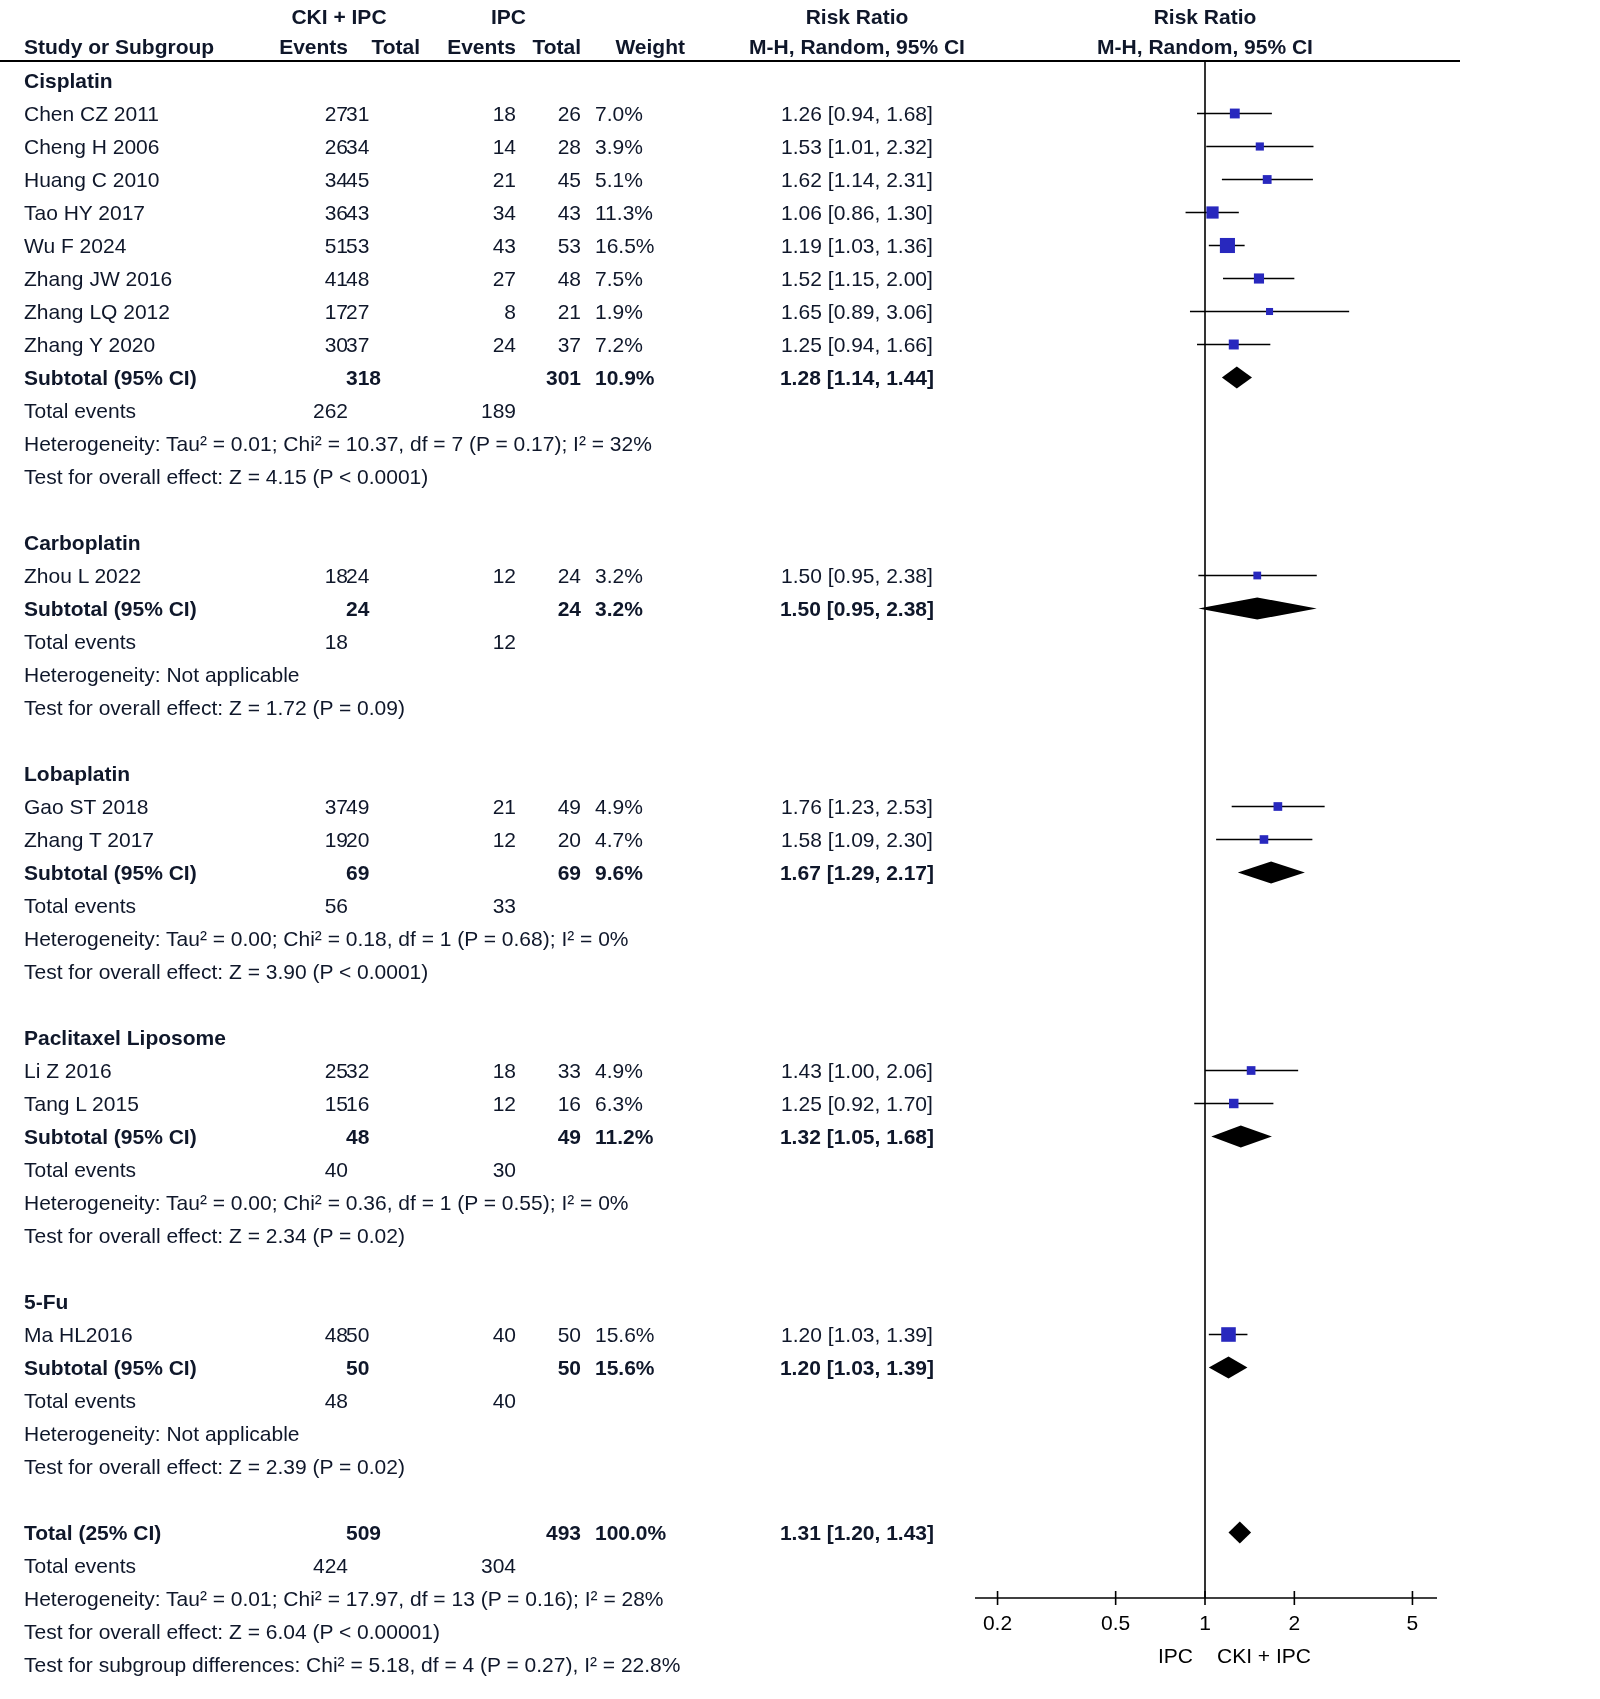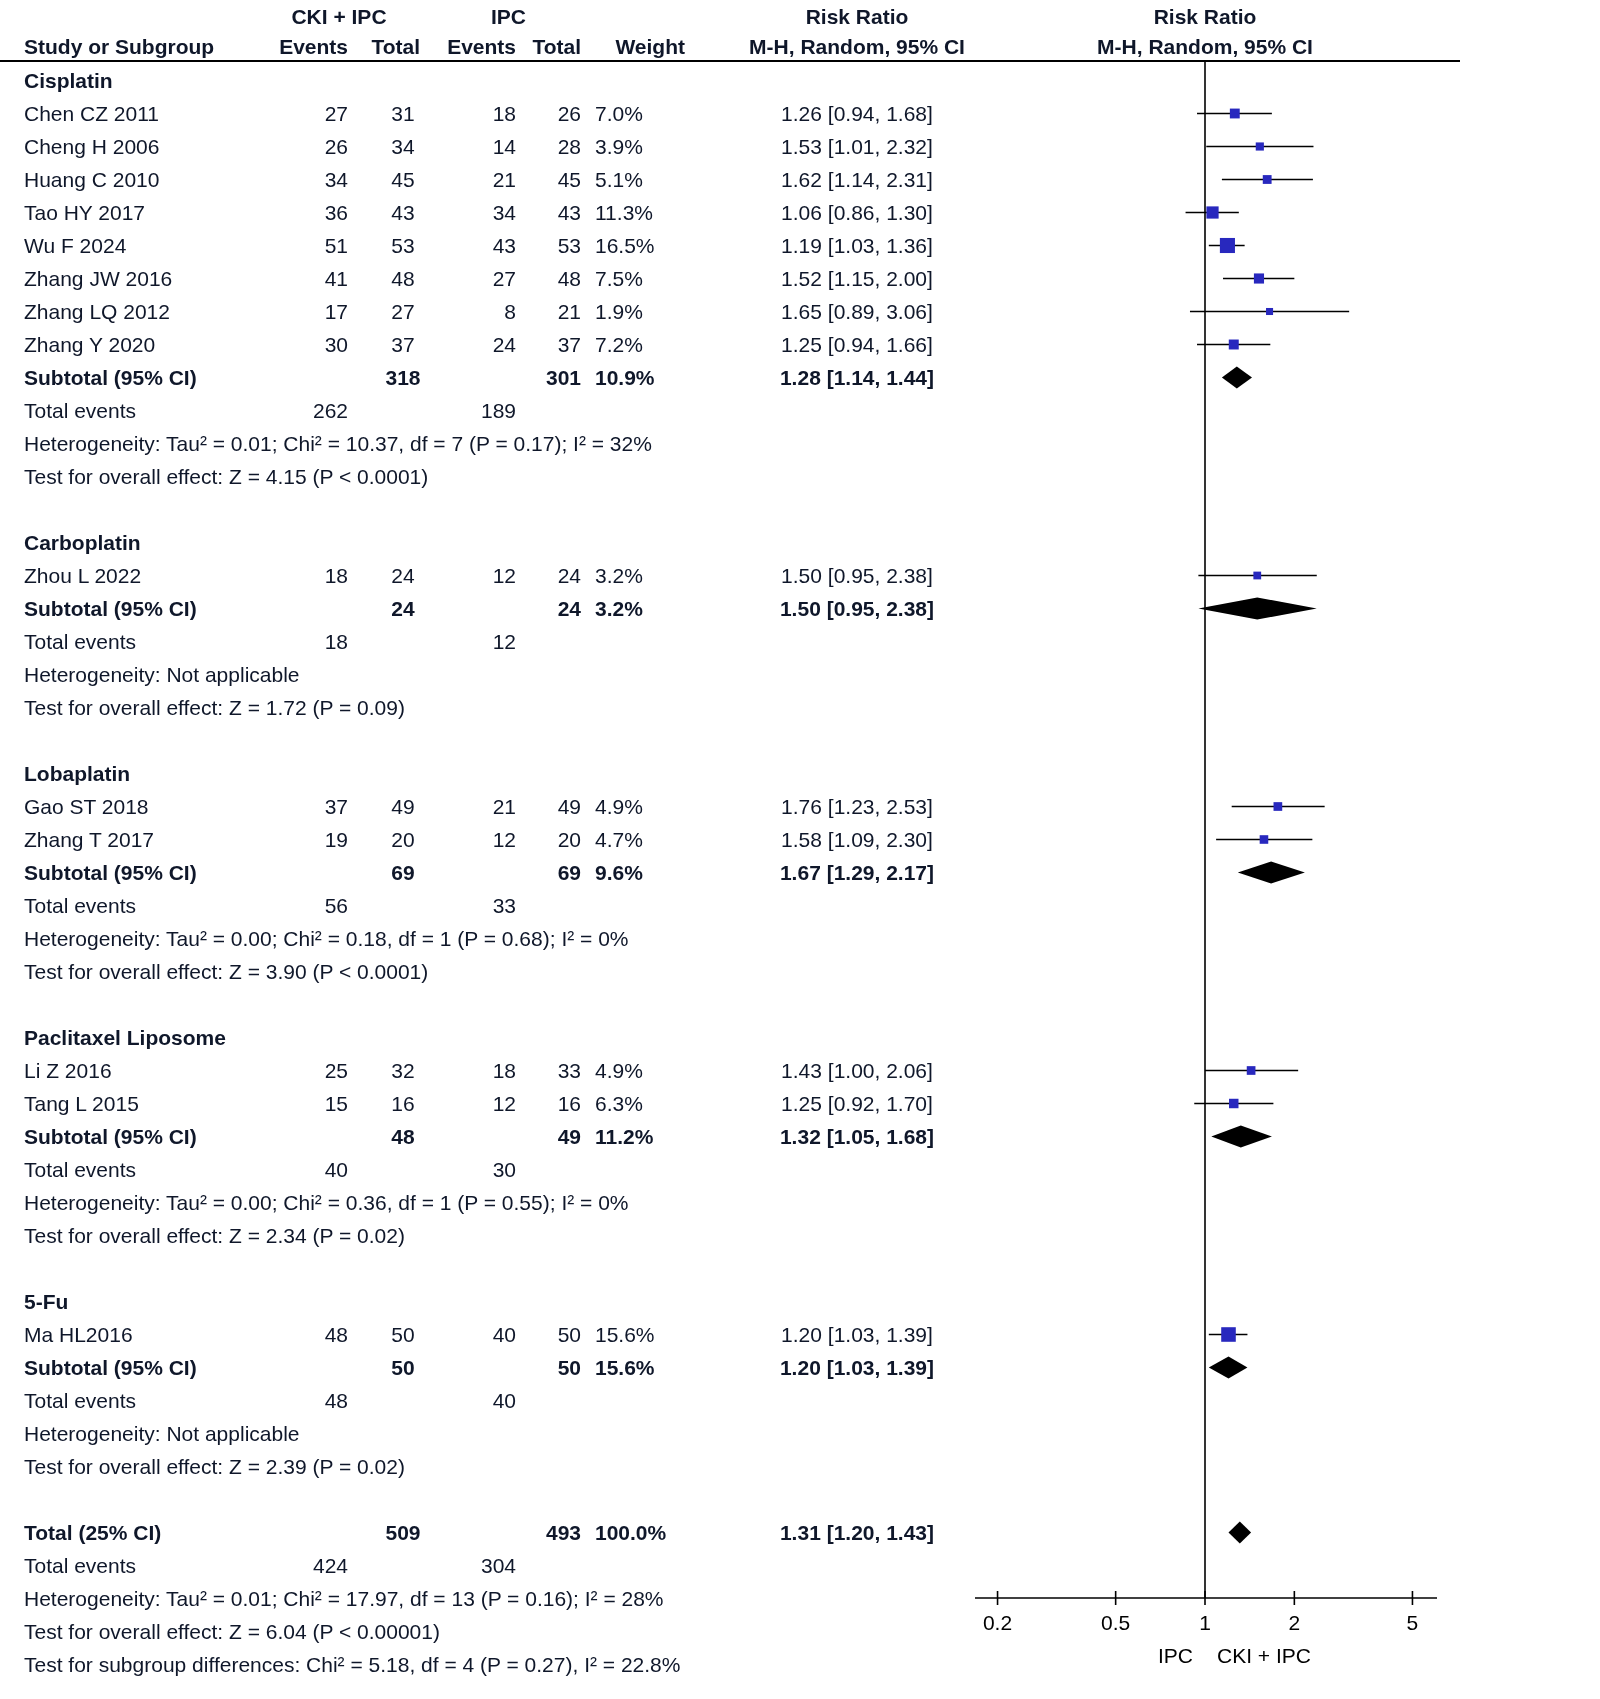--- a/index.html
+++ b/index.html
@@ -9,21 +9,21 @@
   .hcell{position:absolute;font-weight:bold;white-space:nowrap;height:30px;line-height:30px;}
   .hr1{top:2px;} .hr2{top:32px;}
   .ctr{text-align:center;} .rgt{text-align:right;}
   .rule{position:absolute;left:0;top:60px;width:1460px;height:2px;background:#000;}
   #rows{position:absolute;top:64px;left:0;width:1600px;}
   .row{position:relative;height:33px;line-height:33px;white-space:nowrap;}
   .c{position:absolute;top:0;height:33px;}
   .bold{font-weight:bold;}
   .col-study{left:24px;}
   .col-e1{left:258px;width:90px;text-align:right;}
-  .col-t1{left:368px;width:70px;text-align:center;}
+  .col-t1{left:346px;width:70px;text-align:left;}
   .col-e2{left:436px;width:80px;text-align:right;}
   .col-t2{left:521px;width:60px;text-align:right;}
   .col-w{left:595px;width:90px;text-align:left;}
   .col-ci{left:712px;width:290px;text-align:center;}
   #plot{position:absolute;top:0;left:0;pointer-events:none;}
 </style>
 </head>
 <body>
 
 <div class="page">

